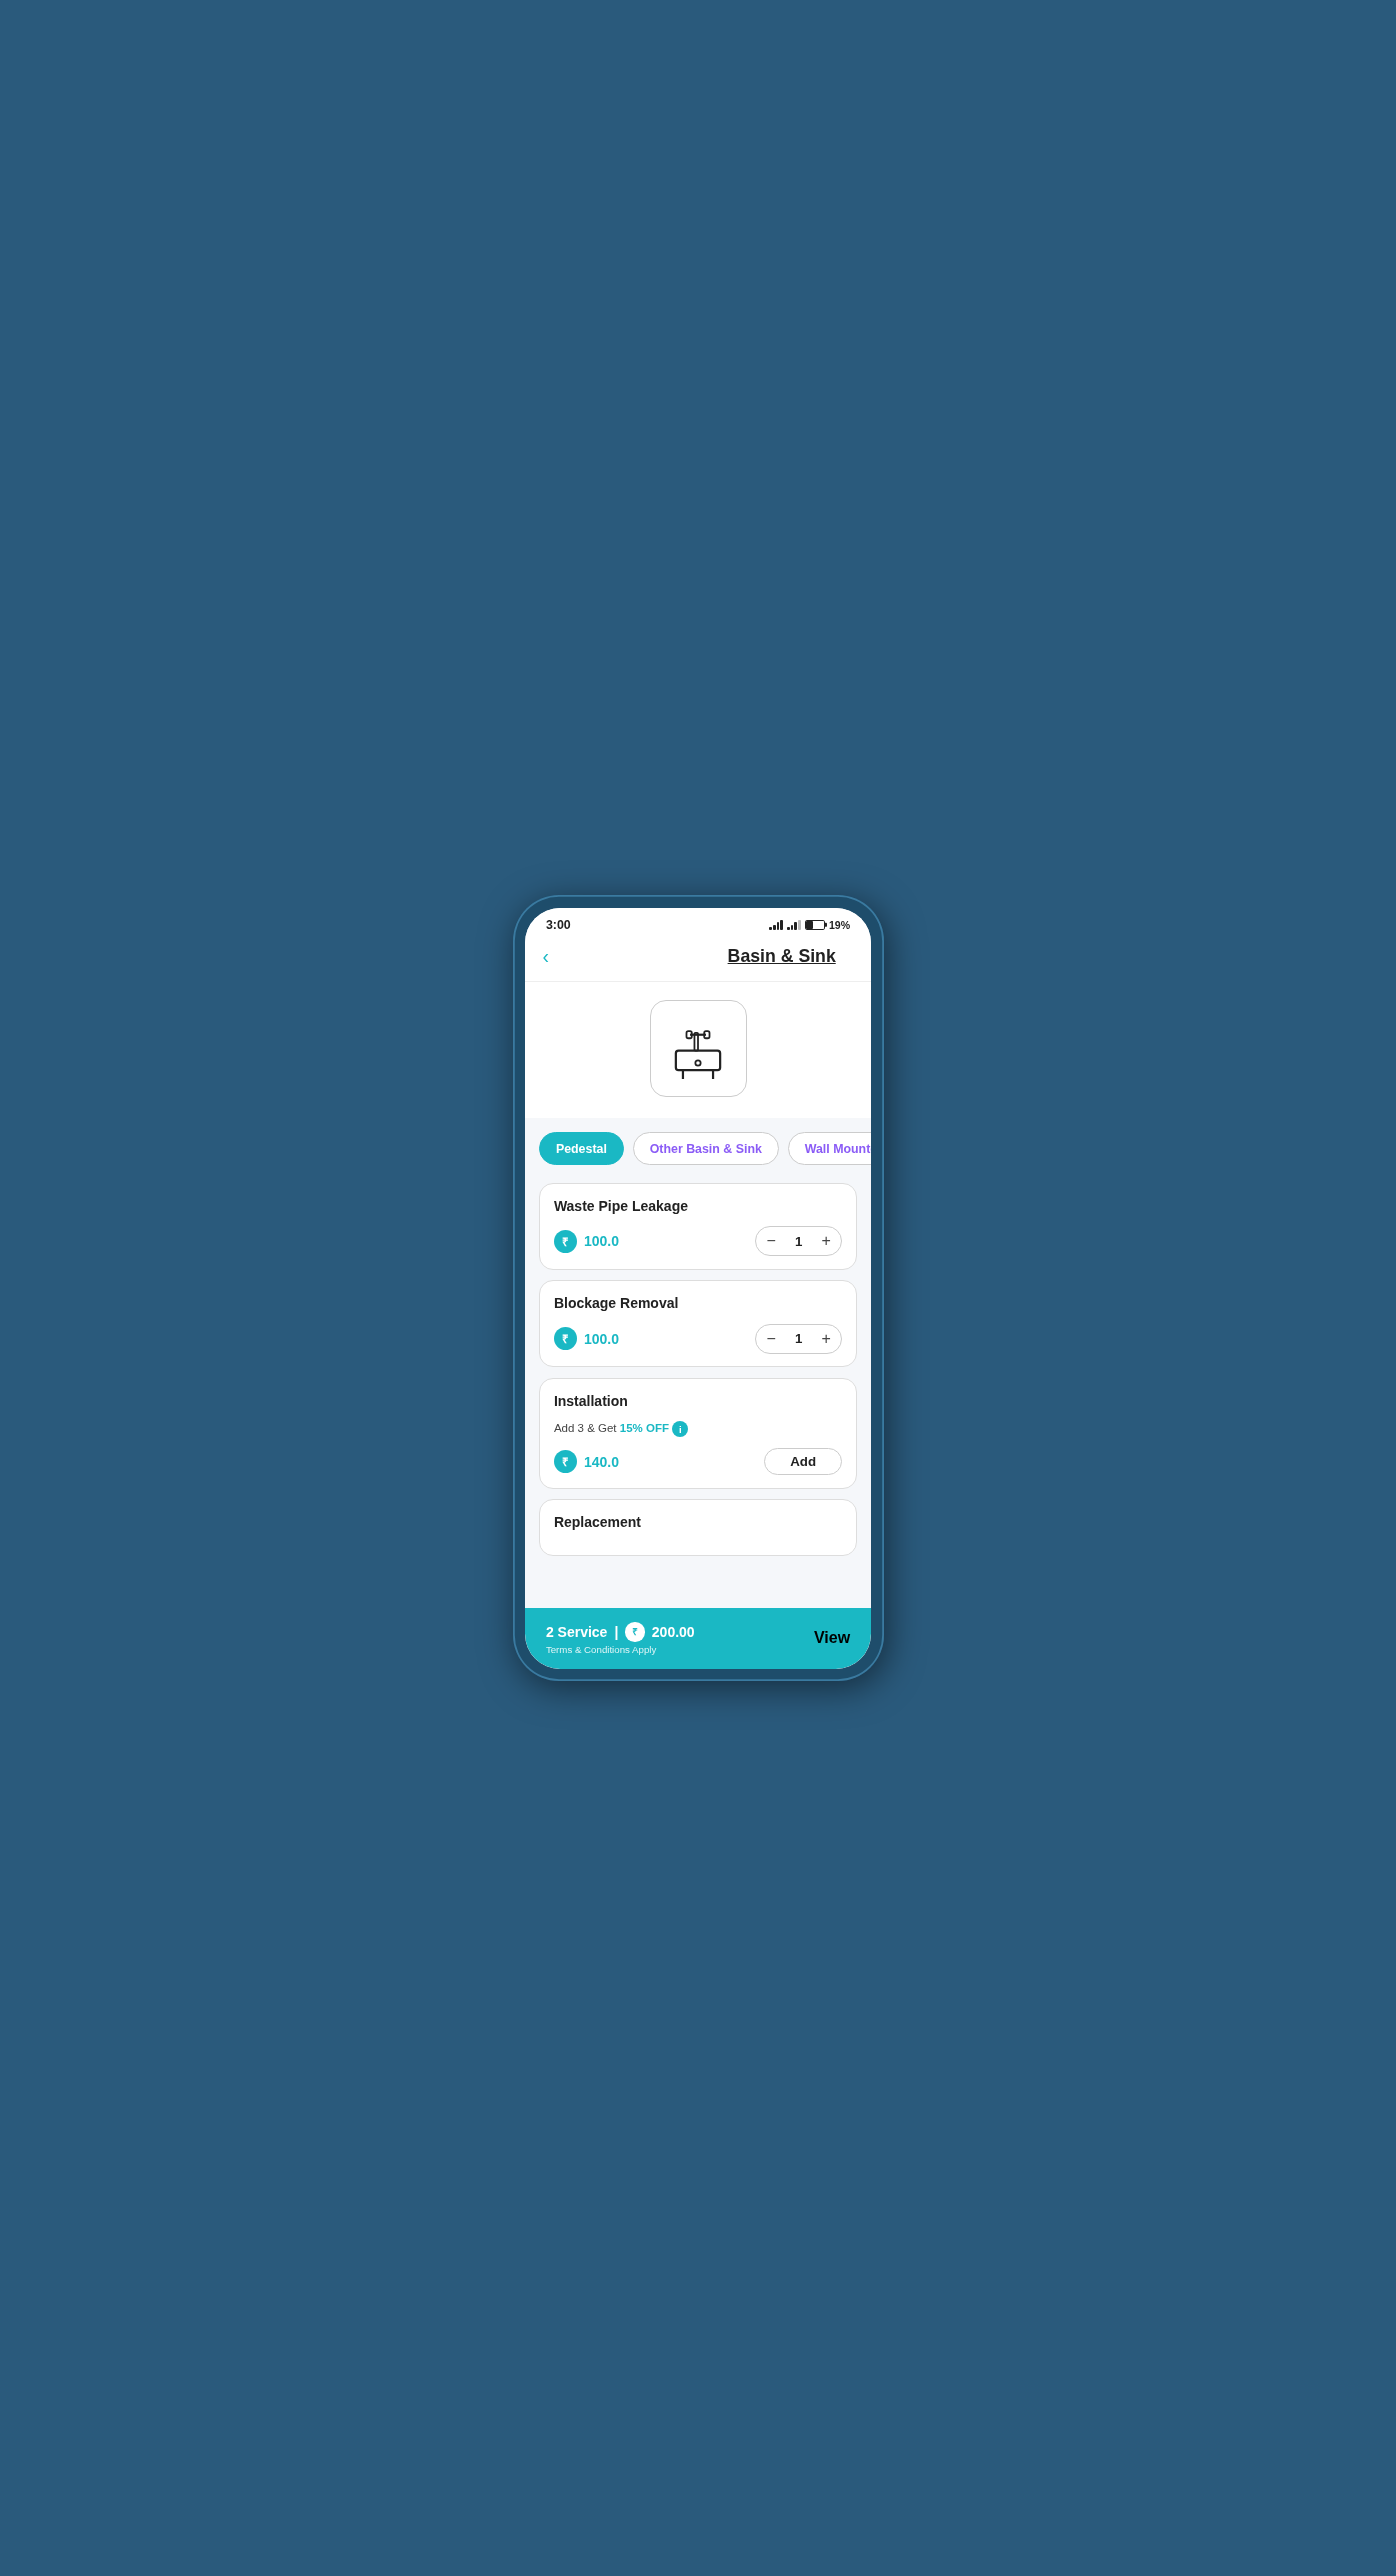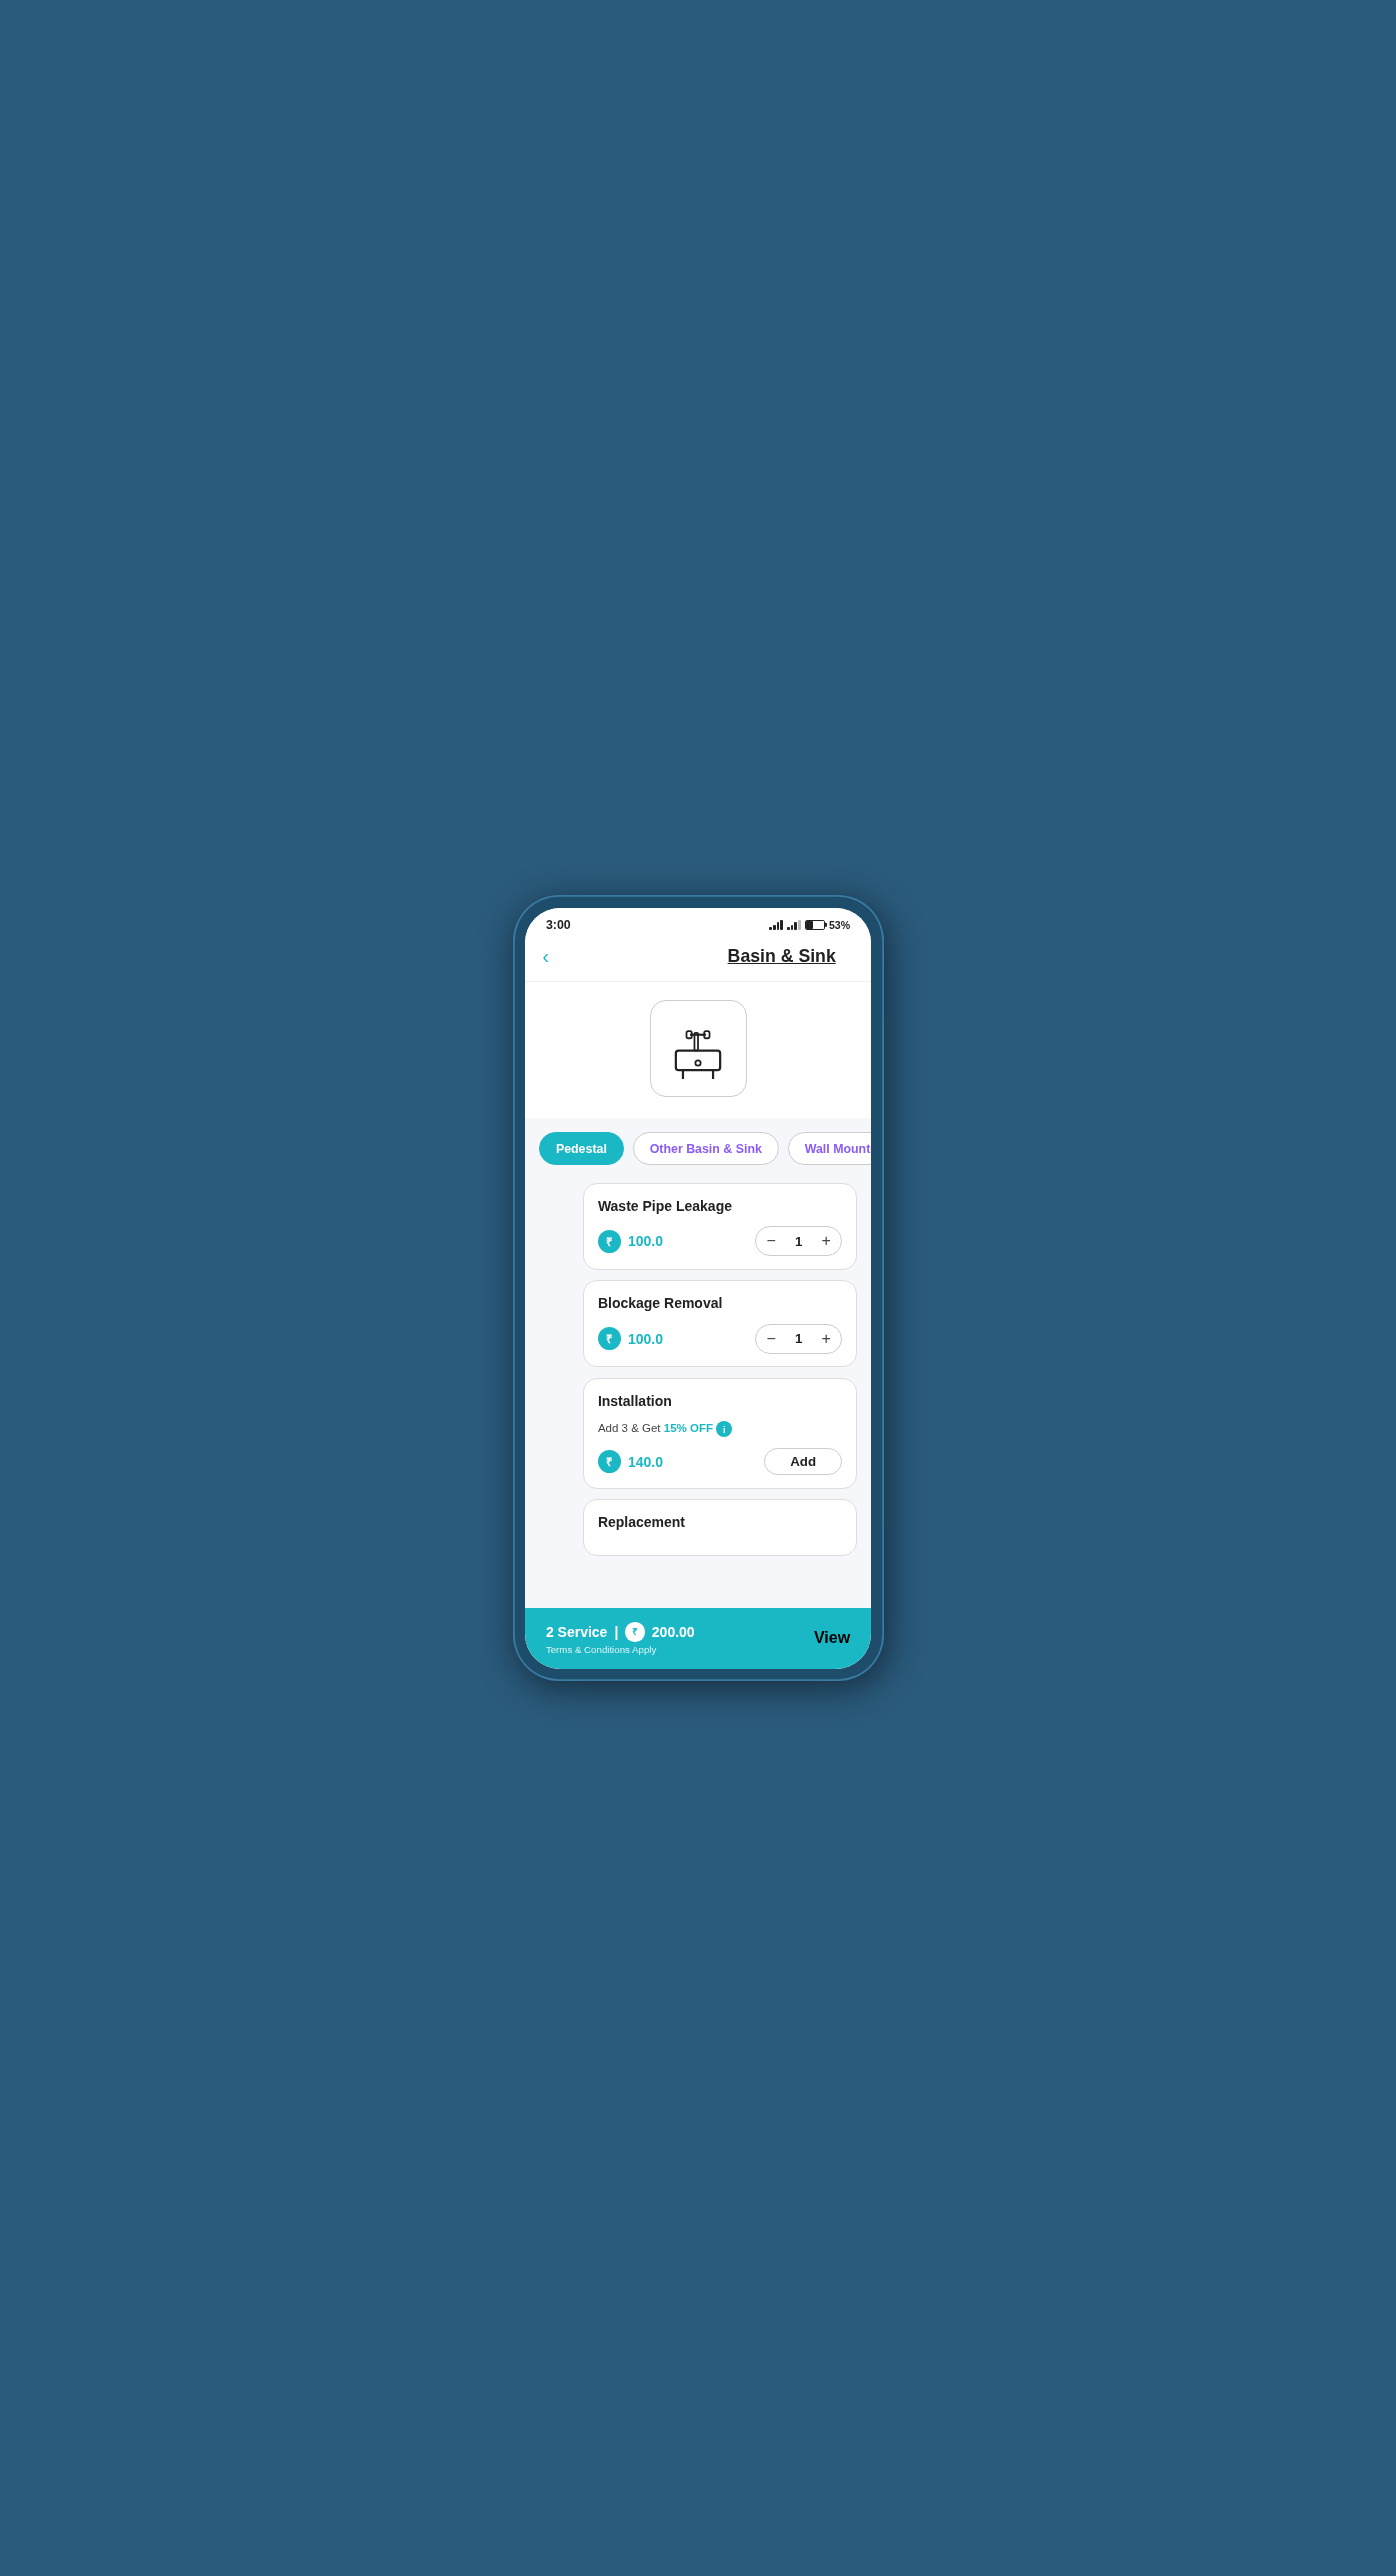--- a/index.html
+++ b/index.html
@@ -169,21 +169,20 @@
       display: flex;
       flex-direction: column;
       gap: 10.6px;
     }
 
     .service-card {
       background: #fff;
       border-radius: 14px;
       border: 1.3px solid #ddd;
       padding: 14px 14px 12.4px;
-      margin-left: 44px;
     }
 
     .service-name {
       font-size: 14px;
       font-weight: 600;
       color: #222;
       margin-bottom: 12.4px;
     }
 
     .service-sub {
@@ -357,21 +356,21 @@
         </div>
         <div class="signal-bar">
           <span style="height:3.5px"></span>
           <span style="height:5.3px"></span>
           <span style="height:8px"></span>
           <span style="height:10.6px; background:#bbb;"></span>
         </div>
         <div class="battery">
           <div class="battery-fill"></div>
         </div>
-        <span style="font-size:10.6px;font-weight:600;color:#222;">53%</span>
+        <span style="font-size:10.6px;font-weight:600;color:#222;">19%</span>
       </div>
     </div>
 
     <div class="header">
       <span class="back-btn">‹</span>
       <span class="header-title">Basin &amp; Sink</span>
     </div>
 
     <div class="icon-section">
       <div class="basin-icon-box">

